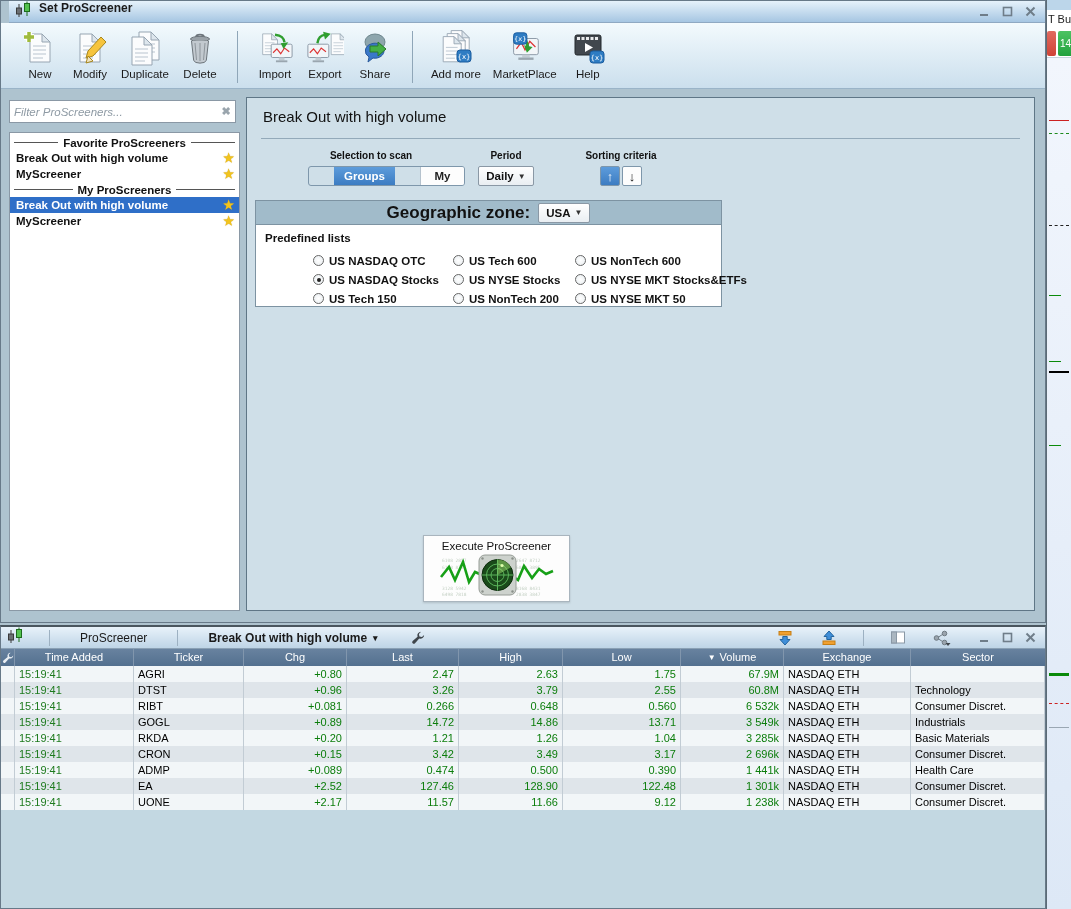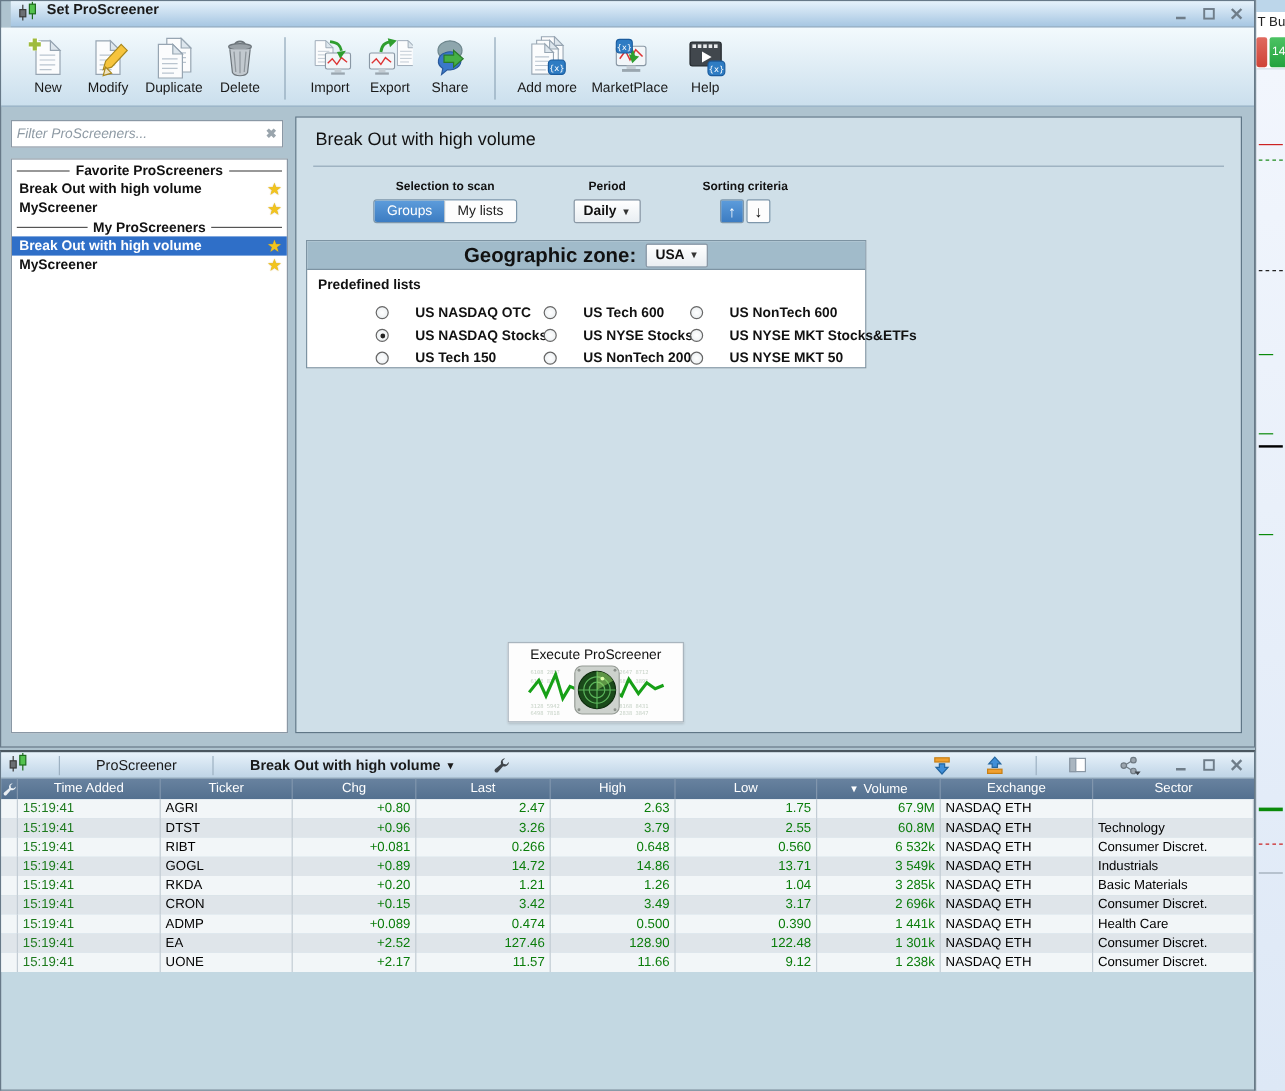--- a/index.html
+++ b/index.html
@@ -45,36 +45,36 @@
   
   .main{position:absolute;left:245px;top:96px;width:789px;height:514px;background:#cfdfe8;border:1px solid #5f7686;}
   .main-heading{position:absolute;left:16px;top:10px;font-size:15px;color:#111;}
   .main-divider{position:absolute;left:14px;right:14px;top:40px;border-top:1px solid #93a9b9;}
   .ctl-group{position:absolute;top:52px;text-align:center;}
   .ctl-label{font-size:10px;font-weight:bold;color:#111;margin-bottom:5px;white-space:nowrap;}
   .ctl-sel{left:61px;width:126px;}
   .ctl-period{left:217px;width:84px;}
   .ctl-sort{left:324px;width:100px;}
   .segmented{display:inline-flex;border:1px solid #7e97ab;border-radius:3px;overflow:hidden;height:20px;}
-  .seg-btn{font-size:11.5px;font-weight:normal;padding:0 10px;line-height:18px;cursor:pointer;}
+  .seg-btn{font-size:11.5px;font-weight:bold;padding:0 10px;line-height:18px;cursor:pointer;margin-left:25px;}
   .seg-btn.active{background:linear-gradient(#5d9cdb,#3c7cc2);color:#fff;}
   .seg-btn.inactive{background:#fdfdfd;color:#222;border-left:1px solid #b5c2cd;}
   .drop-btn{display:inline-flex;align-items:center;gap:4px;background:linear-gradient(#ffffff,#e9eef2);border:1px solid #8a98a5;border-radius:2px;font-size:11.5px;font-weight:bold;color:#111;padding:2px 7px;height:20px;cursor:pointer;}
   .drop-btn .caret{font-size:8px;color:#333;}
   .sort-btns{display:inline-flex;gap:2px;}
   .sort-btn{width:20px;height:20px;border:1px solid #7e97ab;border-radius:2px;font-size:13px;font-weight:bold;display:flex;align-items:center;justify-content:center;cursor:pointer;}
   .sort-btn.up{background:linear-gradient(#5d9cdb,#3c7cc2);color:#fff;}
   .sort-btn.down{background:#fdfdfd;color:#111;}
 
   .geo-box{position:absolute;left:8px;top:102px;width:467px;height:107px;border:1px solid #7d93a2;background:#fff;}
   .geo-head{height:24px;background:#a1bbca;border-bottom:1px solid #7d93a2;display:flex;align-items:center;justify-content:center;gap:8px;}
   .geo-label{font-size:17px;font-weight:bold;color:#111;}
   .pred-title{position:absolute;left:9px;top:31px;font-size:11.5px;font-weight:bold;color:#111;}
   .radio-grid{position:absolute;left:23px;top:50px;display:grid;grid-auto-flow:column;grid-template-rows:repeat(3,19px);grid-template-columns:140px 122px auto;align-items:center;}
-  .radio-item{display:flex;align-items:center;gap:22px;font-size:11.5px;font-weight:bold;color:#111;cursor:pointer;white-space:nowrap;padding-left:34px;}
+  .radio-item{display:flex;align-items:center;gap:5px;font-size:11.5px;font-weight:bold;color:#111;cursor:pointer;white-space:nowrap;padding-left:34px;}
   .radio-circ{width:11px;height:11px;border:1px solid #666;border-radius:50%;background:radial-gradient(#fff,#e7ecef);position:relative;flex:0 0 11px;}
   .radio-circ.checked::after{content:"";position:absolute;left:3px;top:3px;width:4px;height:4px;border-radius:50%;background:#222;}
 
   .execute-btn{position:absolute;left:176px;top:437px;width:147px;height:67px;background:#fdfdfd;border:1px solid #a9b5be;box-shadow:0 1px 2px rgba(0,0,0,.15);display:flex;flex-direction:column;align-items:center;padding-top:4px;cursor:pointer;}
   .execute-label{font-size:11.5px;color:#111;}
 
   
   .panel{position:absolute;left:0;top:625px;width:1046px;height:284px;background:#c3d8e2;border:1px solid #677988;border-top:2px solid #4a565f;}
   .panel-titlebar{position:absolute;left:0;top:0;right:0;height:22px;background:linear-gradient(#e8f2fa,#bed4e6);border-bottom:1px solid #8aa0b4;display:flex;align-items:center;padding:0 6px;gap:24px;}
   .pt-sep{width:1px;height:16px;background:#9db1c2;}

